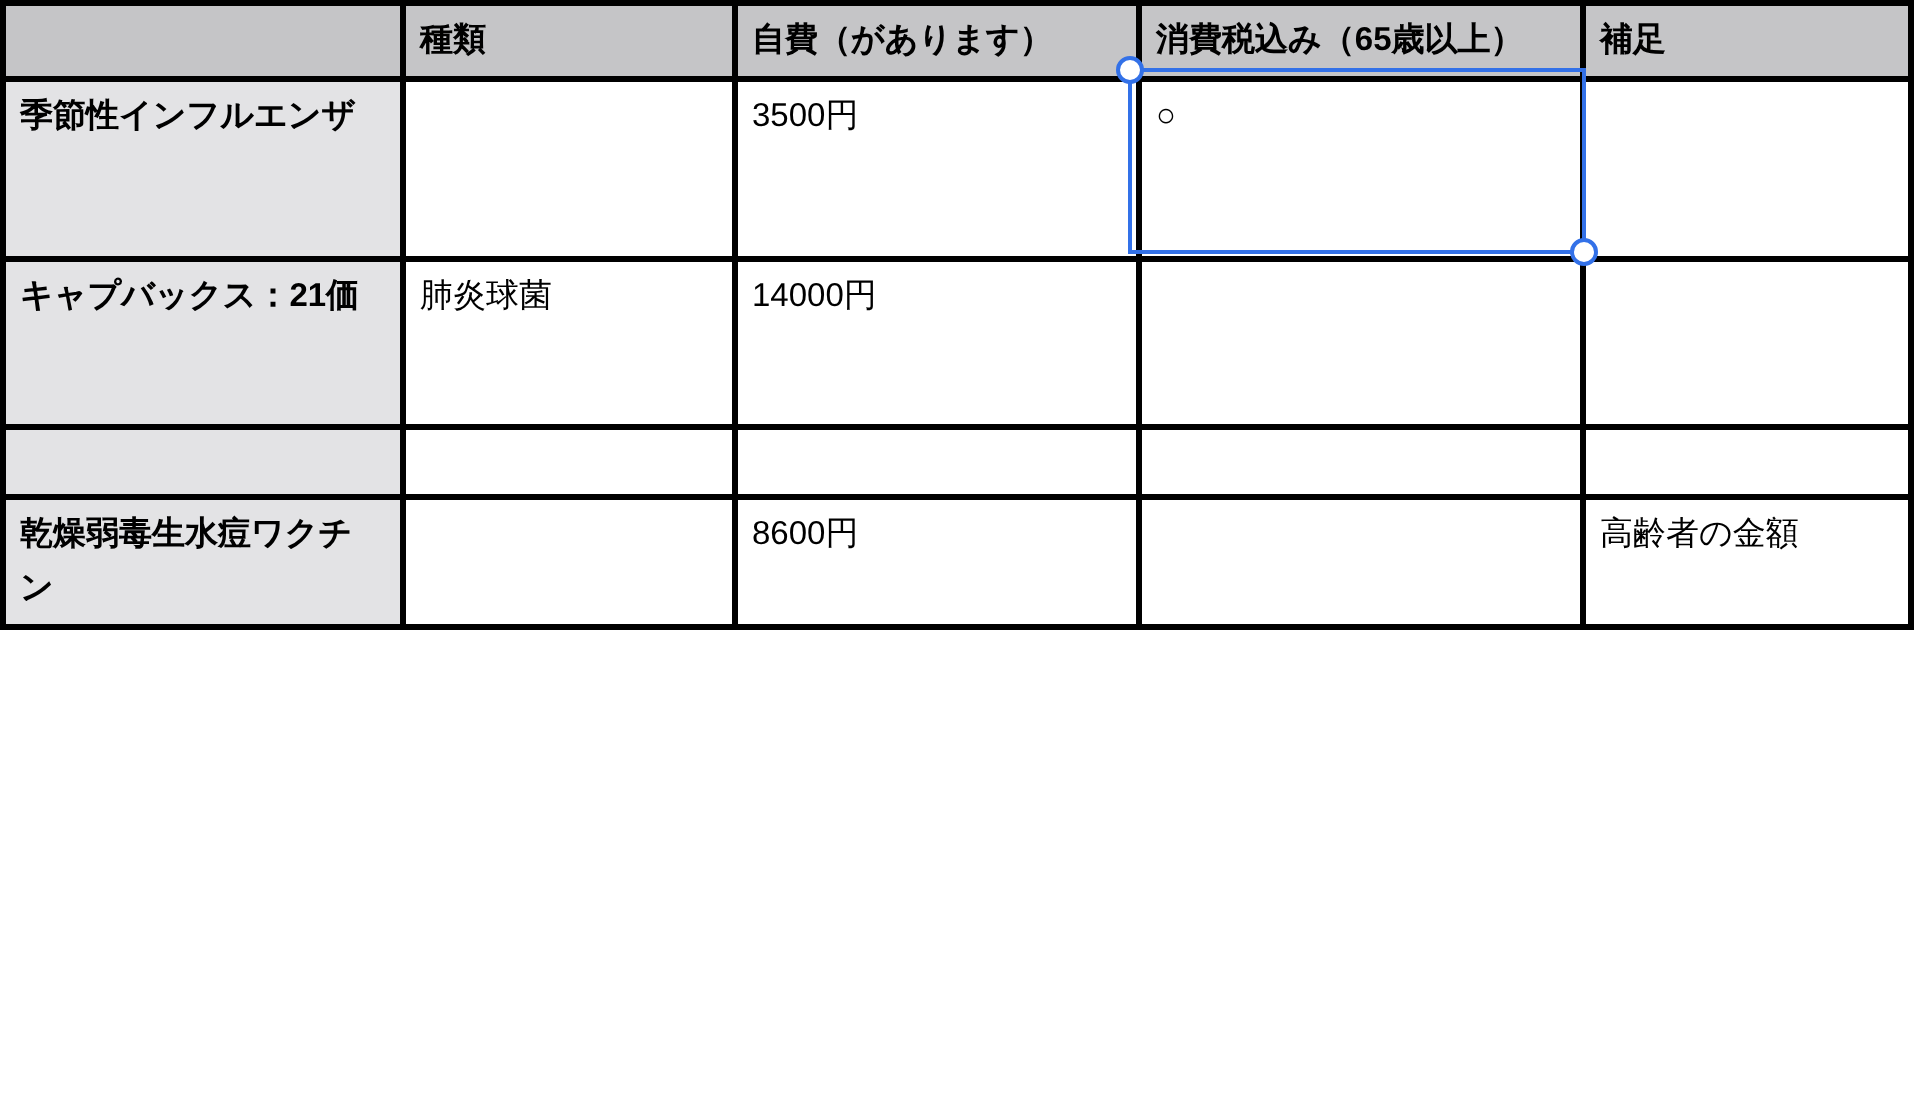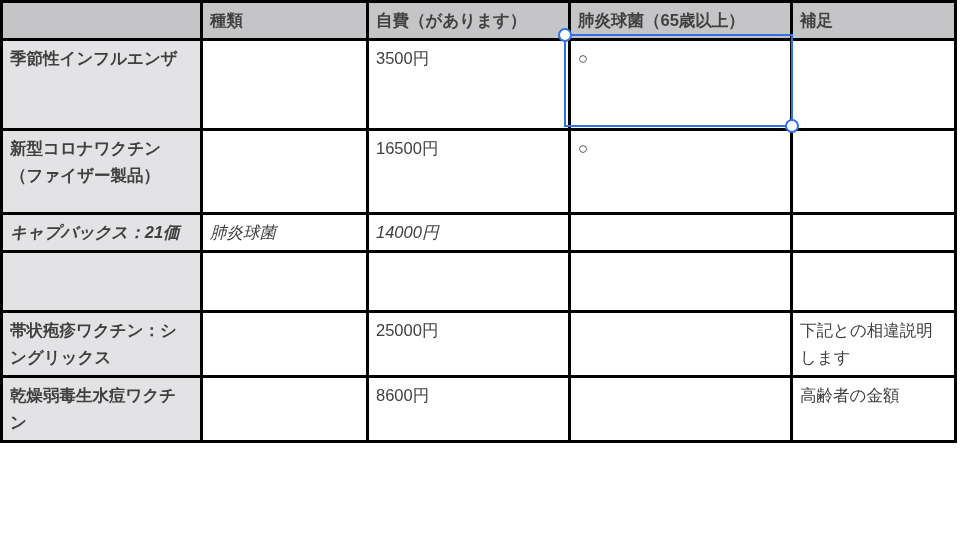--- a/index.html
+++ b/index.html
@@ -1,20 +1,20 @@
 <!DOCTYPE html>
 <html style="--sel-color: #3371e8;"><head>
 <meta charset="utf-8">
 <style>
   html,body { margin:0; padding:0; background:#fff; }
   .screen {
     position:relative; width:960px; height:558px; background:#fff;
     overflow:hidden;
     font-family:"Liberation Sans","DejaVu Sans",sans-serif;
-    color:#404040;
+    color:#000000;
   }
   table.grid {
     border-collapse:collapse; table-layout:fixed; width:954px;
     position:absolute; left:0; top:0;
   }
   .grid th, .grid td {
     border:3px solid #000;
     vertical-align:top; text-align:left;
     padding:4px 7px;
     font-size:16.5px; line-height:27px;
@@ -60,62 +60,45 @@
         <col style="width:166px">
         <col style="width:202px">
         <col style="width:222px">
         <col style="width:164px">
     </colgroup>
     <thead>
       <tr>
         <th></th>
         <th>種類</th>
         <th>自費（があります）</th>
-        <th>肺炎球菌（65歳以上）</th>
+        <th>消費税込み（65歳以上）</th>
         <th>補足</th>
       </tr>
     </thead>
     <tbody>
       <tr>
         <th class="rowlabel">季節性インフルエンザ</th>
         <td></td>
         <td>3500円</td>
-        <td>○</td>
-        <td></td>
-      </tr>
-      <tr>
-        <th class="rowlabel">新型コロナワクチン
-（ファイザー製品）</th>
-        <td></td>
-        <td>16500円</td>
         <td>○</td>
         <td></td>
       </tr>
       <tr>
         <th class="rowlabel">キャプバックス：21価</th>
         <td>肺炎球菌</td>
         <td>14000円</td>
         <td></td>
         <td></td>
       </tr>
       <tr>
         <th class="rowlabel"></th>
         <td></td>
         <td></td>
         <td></td>
         <td></td>
-      </tr>
-      <tr>
-        <th class="rowlabel">帯状疱疹ワクチン：シ
-ングリックス</th>
-        <td></td>
-        <td>25000円</td>
-        <td></td>
-        <td>下記との相違説明
-します</td>
       </tr>
       <tr>
         <th class="rowlabel">乾燥弱毒生水痘ワクチ
 ン</th>
         <td></td>
         <td>8600円</td>
         <td></td>
         <td>高齢者の金額</td>
       </tr>
     </tbody>

